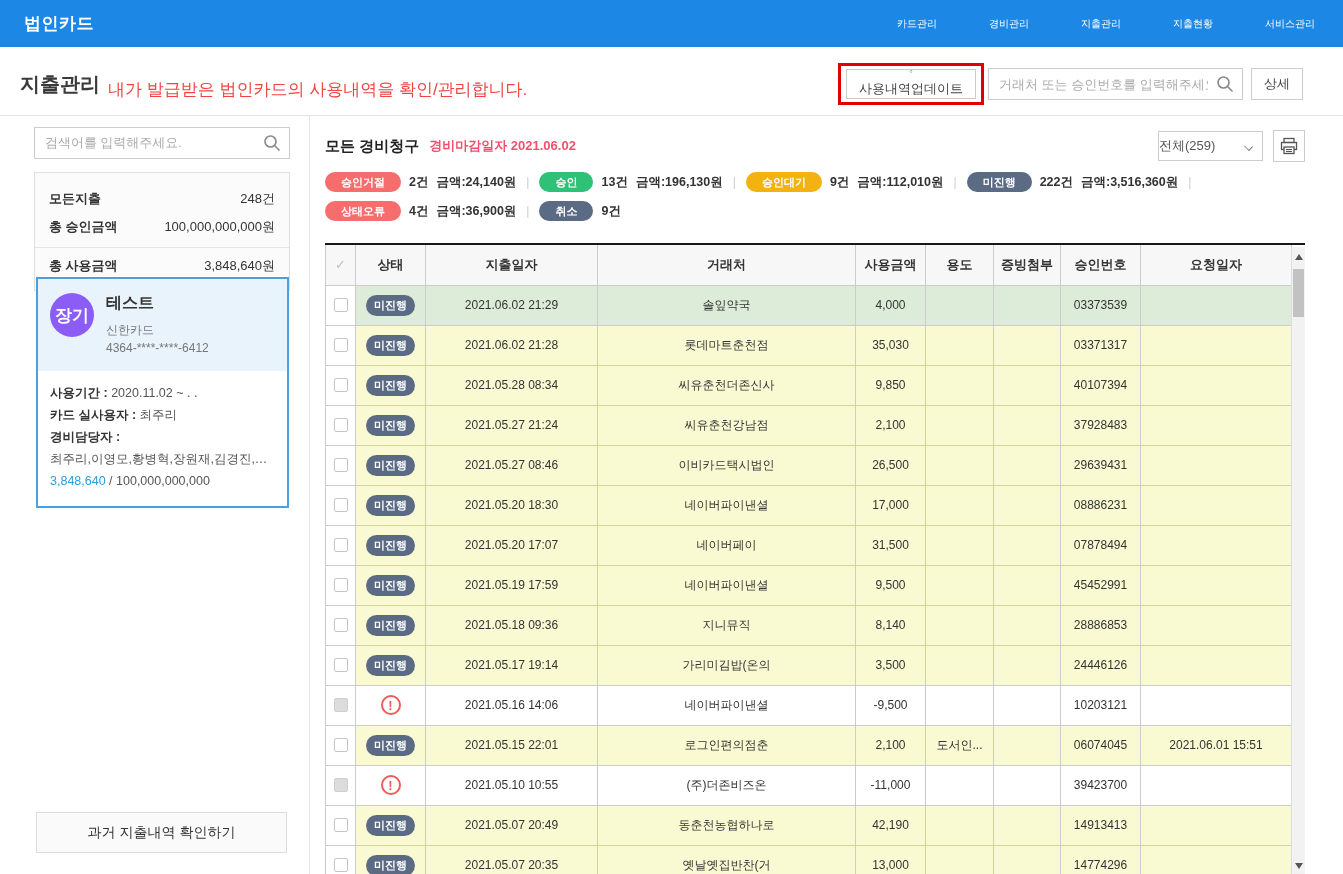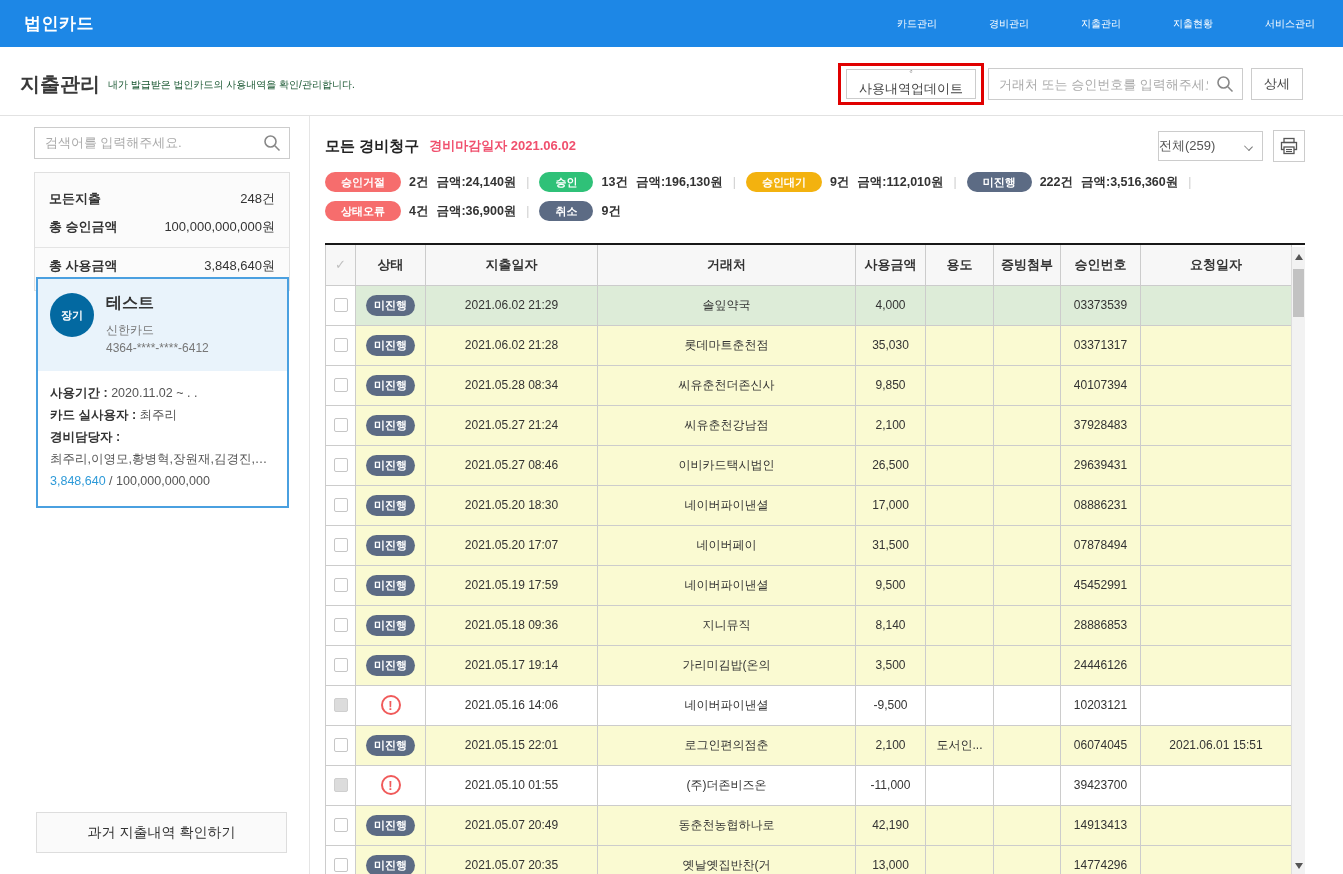--- a/index.html
+++ b/index.html
@@ -11,21 +11,21 @@
   .navbar { position:absolute; left:0; top:0; width:1343px; height:47px;
     background:#1d87e6; display:flex; align-items:center; }
   .brand { color:#fff; font-size:17px; font-weight:bold; margin-left:24px; letter-spacing:.5px; }
   .nav-items { margin-left:auto; margin-right:28px; display:flex; gap:52px; }
   .nav-items a { color:#fff; font-size:10px; text-decoration:none; cursor:pointer; }
 
   
   .page-header { position:absolute; left:0; top:47px; width:1343px; height:69px;
     border-bottom:1px solid #e2e2e2; background:#fff; }
   .page-title { position:absolute; left:20px; top:24px; font-size:20px; font-weight:bold; color:#3a3a3a; }
-  .page-desc { position:absolute; left:108px; top:31px; font-size:10px; color:#14532d; }
+  .page-desc { position:absolute; left:108px; top:31px; font-size:17px; color:#ef4444; }
   .header-actions { position:absolute; right:40px; top:17px; display:flex; align-items:center; height:40px; }
   .red-annotation { border:3px solid #e00000; padding:3px 5px; margin-right:2px; }
   .update-btn { display:flex; align-items:center; gap:7px; height:30px; padding:0 12px;
     background:#fff; border:1px solid #ccc; font-size:13px; color:#444; cursor:pointer;
     font-family:inherit;flex-direction:column; }
   .search-box { position:relative; width:255px; height:32px; margin-left:2px; }
   .search-box input { width:100%; height:100%; border:1px solid #ccc; padding:0 34px 0 10px;
     font-size:13px; color:#333; font-family:inherit; }
   .search-box input::placeholder { color:#aaa; }
   .search-box .mag { position:absolute; right:8px; top:6px; cursor:pointer; }
@@ -44,22 +44,22 @@
   .summary-box { position:absolute; left:34px; top:56px; width:256px; background:#fbfbfb;
     border:1px solid #e0e0e0; padding:12px 14px 10px; }
   .summary-row { display:flex; justify-content:space-between; font-size:13px; padding:5px 0; }
   .summary-row .lbl { color:#333; font-weight:bold; }
   .summary-row .val { color:#333; }
   .summary-div { border-top:1px solid #e4e4e4; margin:6px -14px 4px; }
 
   .card-box { position:absolute; left:36px; top:161px; width:253px; border:2px solid #4aa0e0;
     background:#fff; cursor:pointer; }
   .card-top { background:#e9f3fb; padding:14px 12px 16px; display:flex; }
-  .card-badge { width:44px; height:44px; border-radius:50%; background:#0369a1; color:#fff;
-    font-size:11px; font-weight:bold; display:flex; align-items:center; justify-content:center;
+  .card-badge { width:44px; height:44px; border-radius:50%; background:#8b5cf6; color:#fff;
+    font-size:17px; font-weight:bold; display:flex; align-items:center; justify-content:center;
     flex:0 0 44px; }
   .card-id { margin-left:12px; }
   .card-name { font-size:16px; font-weight:bold; color:#333; }
   .card-issuer { font-size:12px; color:#777; margin-top:8px; }
   .card-number { font-size:12px; color:#777; margin-top:2px; }
   .card-details { padding:12px 12px 14px; font-size:12.5px; line-height:1.75; color:#555; }
   .card-details .lbl { font-weight:bold; color:#333; }
   .used-amt { color:#2e9ad8; }
 
   .history-btn { position:absolute; left:36px; top:696px; width:251px; height:41px;
@@ -425,21 +425,21 @@
             <td>로그인편의점춘</td>
             <td>2,100</td>
             <td>도서인...</td>
             <td></td>
             <td>06074045</td>
             <td>2021.06.01 15:51</td>
           </tr>
           <tr class="bg-white">
             <td class="col-check"><span class="checkbox disabled"></span></td>
             <td><span class="err-icon">!</span></td>
-            <td>2021.05.10 01:55</td>
+            <td>2021.05.10 10:55</td>
             <td>(주)더존비즈온</td>
             <td>-11,000</td>
             <td></td>
             <td></td>
             <td>39423700</td>
             <td></td>
           </tr>
           <tr class="bg-yellow">
             <td class="col-check"><span class="checkbox"></span></td>
             <td><span class="row-pill">미진행</span></td>

